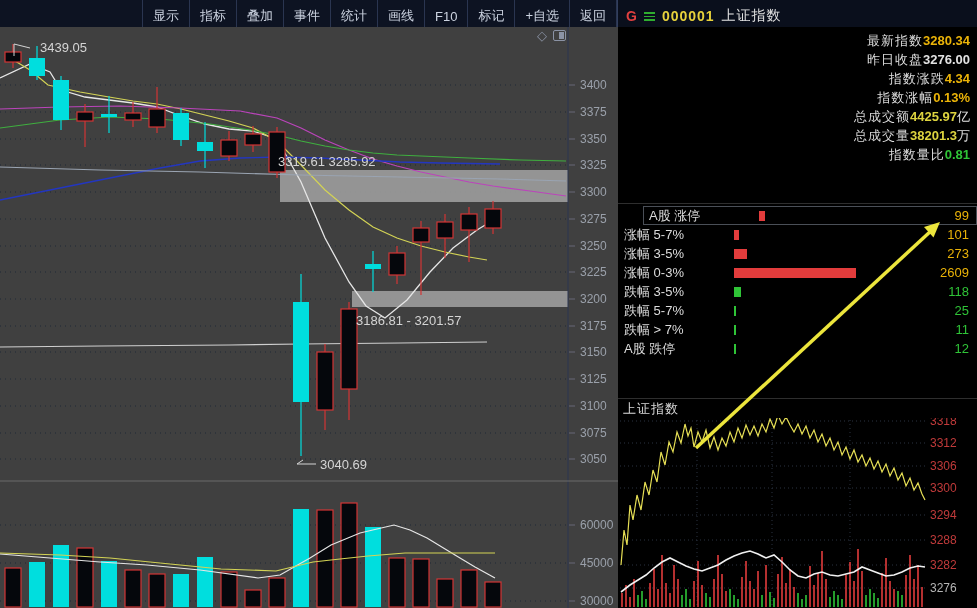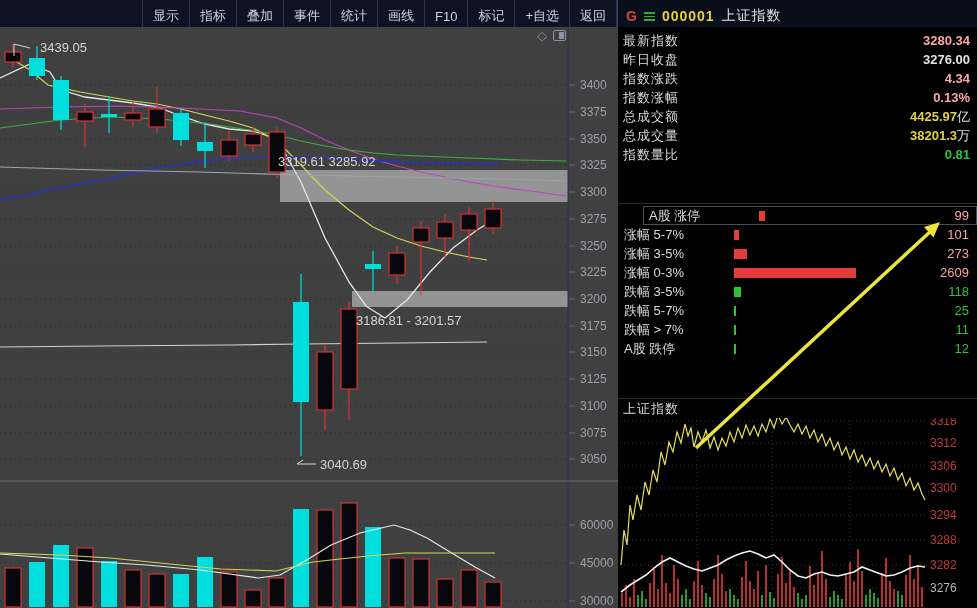--- a/index.html
+++ b/index.html
@@ -20,31 +20,31 @@
   .left-area{position:absolute;left:0;top:27px;width:618px;height:581px;background:#404040;}
   .left-area svg{position:absolute;left:0;top:0;}
   .chart-icons{position:absolute;right:52px;top:2px;display:flex;gap:6px;align-items:center;z-index:5;}
   .diamond-ic{color:#8b93a5;font-size:13px;line-height:13px;}
   .panel-ic{width:13px;height:11px;border:1px solid #8b93a5;border-radius:2px;position:relative;}
   .panel-ic::after{content:"";position:absolute;right:1px;top:1px;bottom:1px;width:5px;background:#8b93a5;}
   
   .right-panel{position:absolute;left:618px;top:27px;width:359px;height:581px;background:#000;}
   .sep{position:absolute;left:0;right:0;height:1px;background:#2e2e2e;}
   #sep1{top:176px;} #sep2{top:371px;}
-  .qrow{display:flex;justify-content:space-between;align-items:center;height:19px;padding:0 7px 0 5px;font-size:13px;}
+  .qrow{display:flex;justify-content:flex-end;align-items:center;height:19px;padding:0 7px 0 5px;font-size:13px;}
   .qrow .lab{color:#dcdcdc;letter-spacing:1px;}
   .qrow .val{font-weight:bold;}
   #quote-rows{position:absolute;left:0;right:0;top:4px;}
   #dist-rows{position:absolute;left:0;right:0;top:179px;}
   .drow{display:flex;align-items:center;height:19px;padding:0 7px 0 5px;font-size:13px;position:relative;border:1px solid transparent;}
   .drow.sel{border-color:#4a4f57;margin-left:25px;}
   .drow .lab{width:110px;color:#dcdcdc;white-space:nowrap;}
   .drow .bar{height:10px;}
   .drow .val{position:absolute;right:7px;font-weight:normal;}
-  .c-red{color:#fca5a5;} .c-green{color:#2fc437;} .c-yellow{color:#ddd33f;} .c-white{color:#e2e2e2;}
+  .c-red{color:#eab308;} .c-green{color:#2fc437;} .c-yellow{color:#ddd33f;} .c-white{color:#e2e2e2;}
   .mini-title{position:absolute;left:5px;top:373px;font-size:13px;color:#d8d8d8;letter-spacing:1px;}
   #mini-svg{position:absolute;left:0;top:391px;}
   #arrow-svg{position:absolute;left:0;top:0;pointer-events:none;z-index:9;}
 </style>
 </head>
 <body>
 
 <div class="app">
 
   <div class="topbar">

